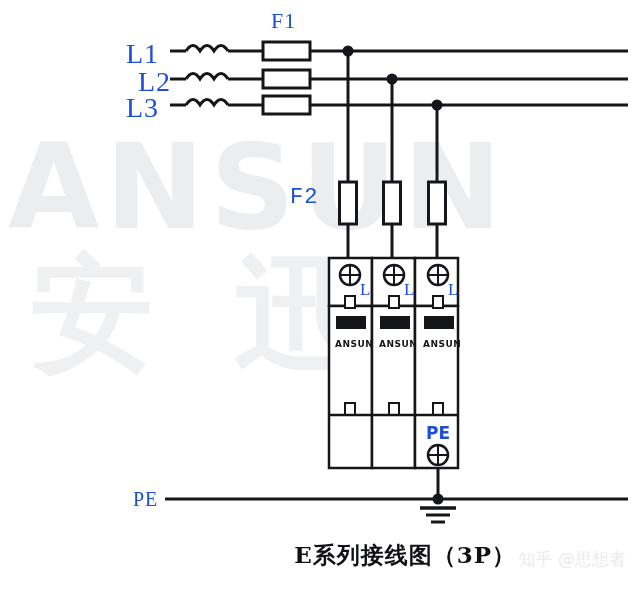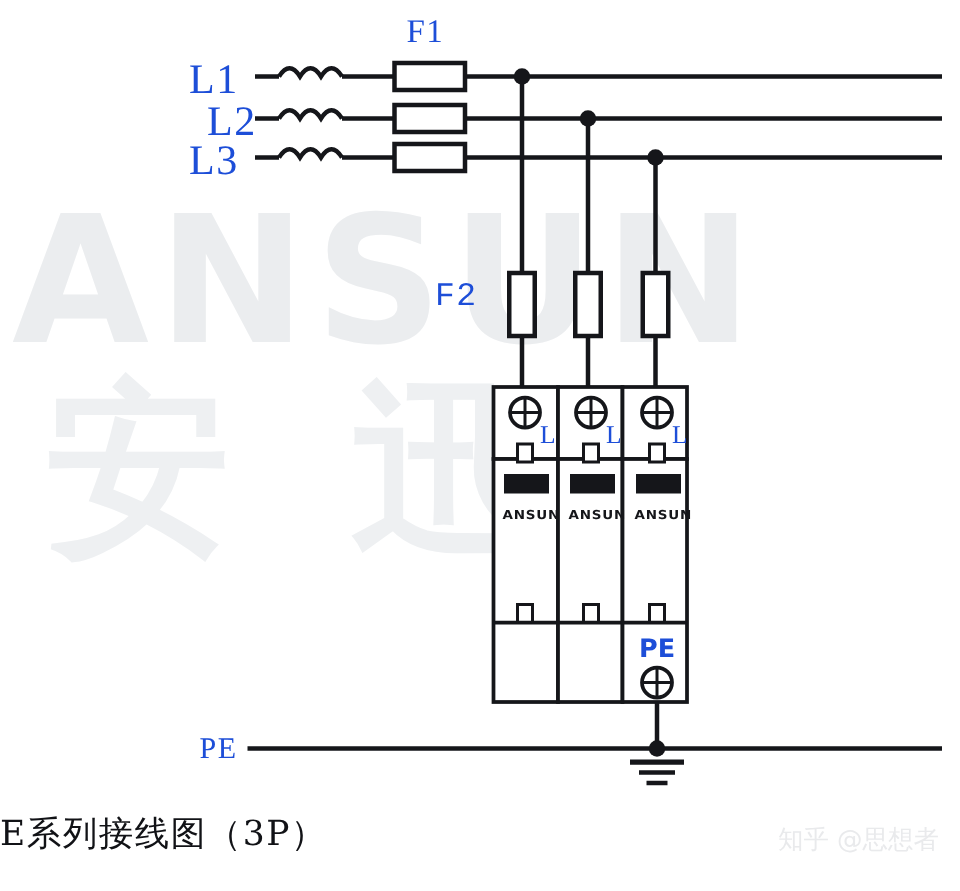--- a/index.html
+++ b/index.html
@@ -104,24 +104,24 @@
     letter-spacing: 0.5px;
     color: #15161a;
     white-space: nowrap;
     transform: scaleY(0.92);
   }
   .caption {
     position: absolute;
     left: 0;
     top: 540px;
     width: 516px;
-    text-align: left;
+    text-align: right;
     font-family: "DejaVu Serif", serif;
     font-size: 23px;
-    font-weight: 400;
+    font-weight: 700;
     color: #111216;
     letter-spacing: 1px;
   }
 </style>
 </head>
 <body>
 
 <div id="canvas">
 
   <div class="wm-layer">

